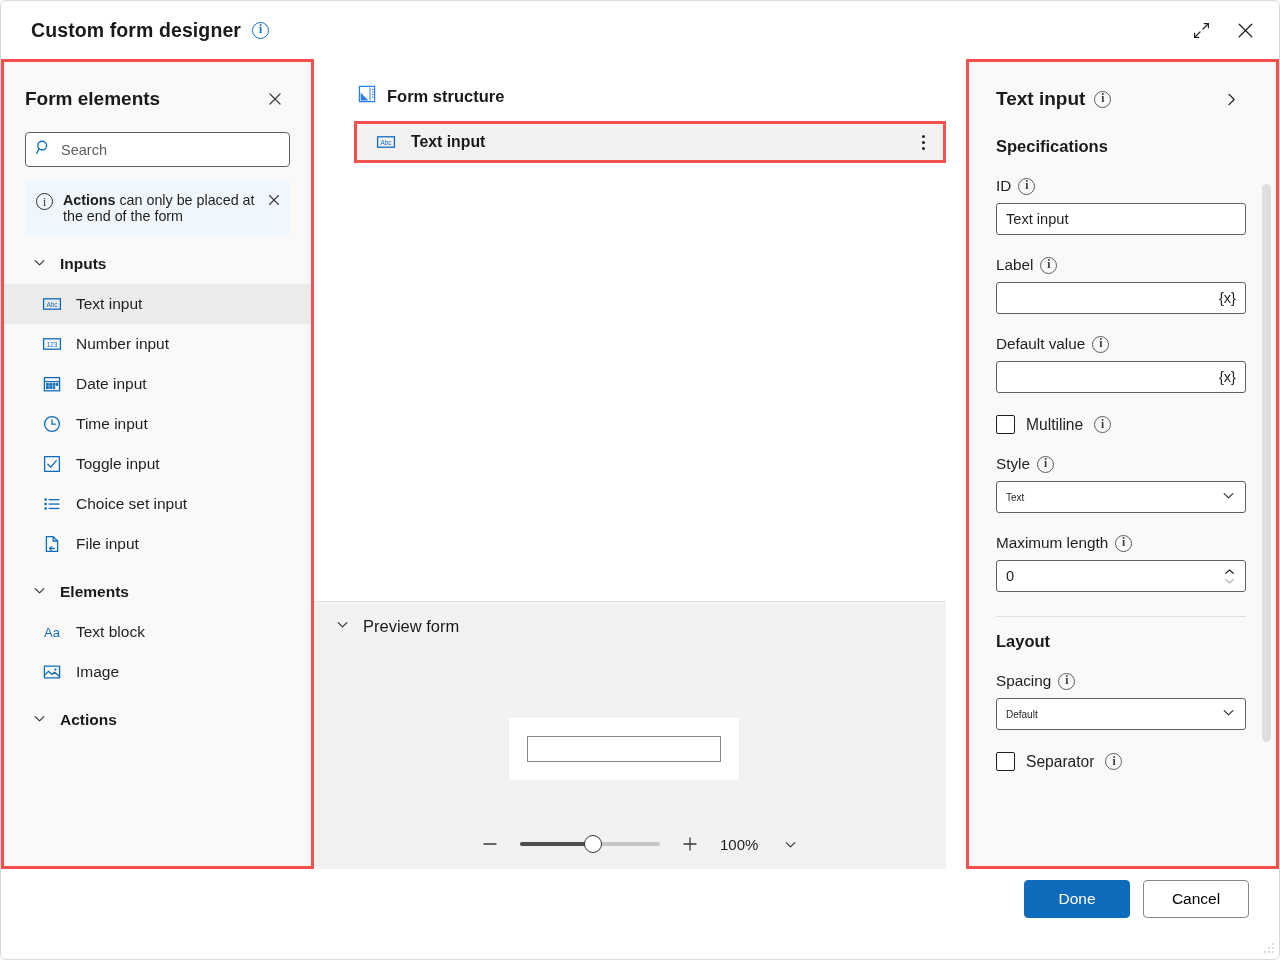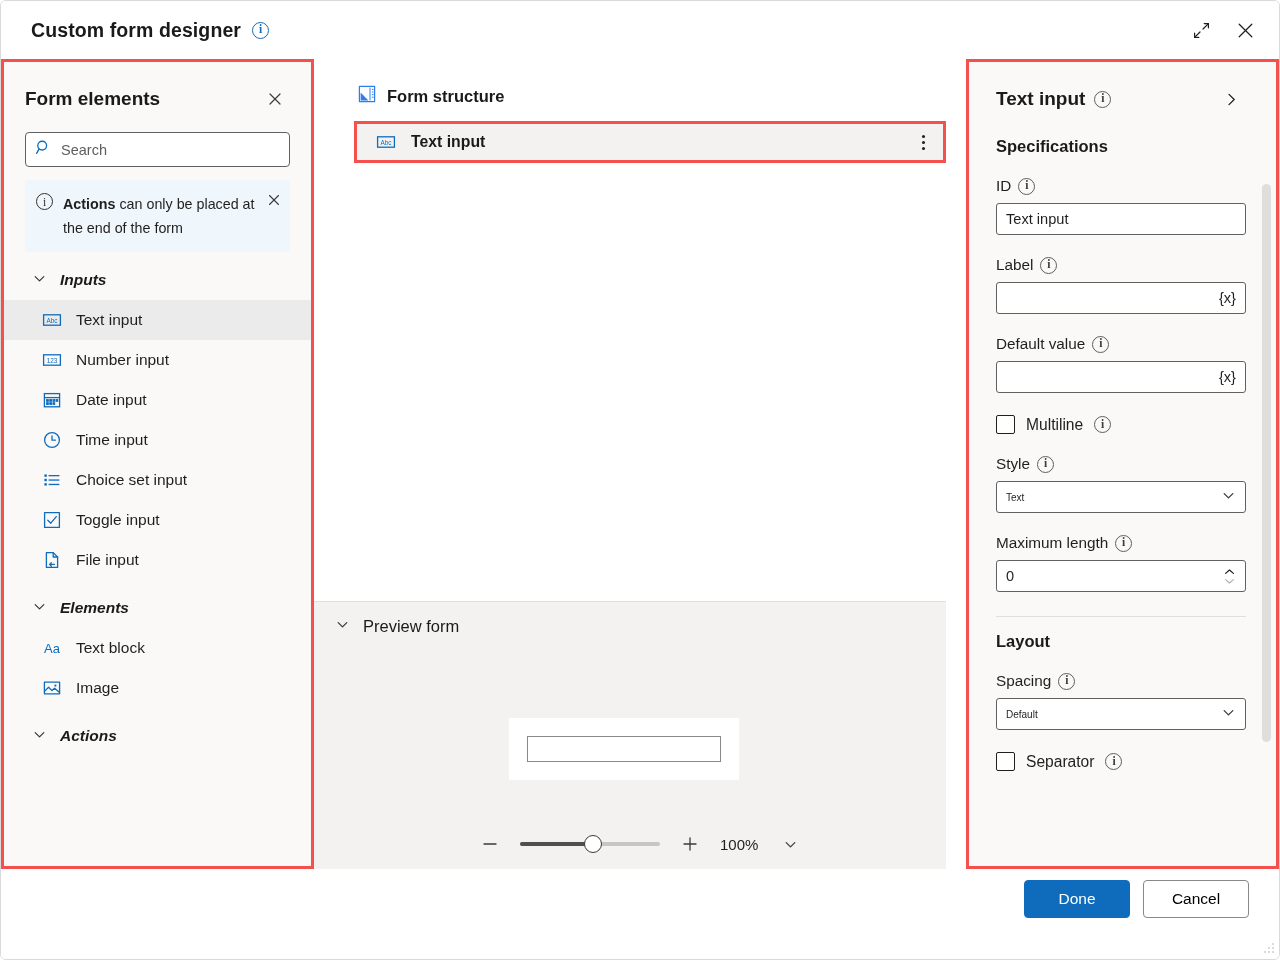--- a/index.html
+++ b/index.html
@@ -71,30 +71,30 @@
 
   .msgbar {
     margin-top: 13px; background: #eff6fc; display: flex; gap: 10px;
     padding: 12px 9px 12px 11px; align-items: flex-start;
   }
   .msgbar .circ {
     flex: none; width: 17px; height: 17px; border-radius: 50%; border: 1.3px solid #323130;
     display: flex; align-items: center; justify-content: center;
     font-size: 11.5px; font-family: "Liberation Serif", serif; color: #323130; margin-top: 1px;
   }
-  .msgbar .msg-text { flex: 1; font-size: 14.3px; line-height: 24px; color: #201f1e; }
+  .msgbar .msg-text { flex: 1; font-size: 14.3px; line-height: 16px; color: #201f1e; }
   .msgbar .msg-text b { font-weight: 700; }
   .msgbar .msg-close { flex: none; cursor: pointer; margin-top: 1px; }
 
   .group-row {
     display: flex; align-items: center; gap: 13px;
     height: 40px; margin-top: 8px; padding-left: 7px;
     cursor: pointer;
   }
-  .group-row .g-label { font-size: 15.5px; font-weight: 700; color: #1b1a19; font-style: italic; }
+  .group-row .g-label { font-size: 15.5px; font-weight: 700; color: #1b1a19; }
 
   .elem-list { list-style: none; }
   .elem-item {
     display: flex; align-items: center; gap: 13px;
     height: 40px; padding-left: 37px; cursor: pointer; font-size: 15.5px; color: #201f1e;
     margin: 0 -21px; padding-right: 12px;
   }
   .elem-item.selected { background: #ebebeb; }
   .elem-icon { flex: none; width: 22px; height: 22px; display: flex; align-items: center; justify-content: center; }
 
@@ -303,39 +303,39 @@
             <span class="elem-icon">
               <svg width="20" height="20" viewBox="0 0 20 20" fill="none" stroke="#0f6cbd" stroke-width="1.3" stroke-linecap="round">
                   <circle cx="10" cy="10" r="7.4"></circle>
                   <path d="M10 5.8 V10.2 H13.4"></path>
                 </svg>
             </span>
             <span>Time input</span>
           </li>
           <li class="elem-item">
             <span class="elem-icon">
+              <svg width="20" height="20" viewBox="0 0 20 20" fill="none" stroke="#0f6cbd" stroke-width="1.3" stroke-linecap="round" stroke-linejoin="round">
+                  <rect x="2.6" y="2.6" width="14.8" height="14.8"></rect>
+                  <path d="M5.8 10.2 L8.8 13.2 L14.3 6.6"></path>
+                </svg>
+            </span>
+            <span>Toggle input</span>
+          </li>
+          <li class="elem-item">
+            <span class="elem-icon">
               <svg width="20" height="20" viewBox="0 0 20 20" fill="#0f6cbd">
                   <rect x="2.4" y="4.4" width="2.4" height="2.4"></rect>
                   <rect x="2.4" y="8.8" width="2.4" height="2.4"></rect>
                   <rect x="2.4" y="13.2" width="2.4" height="2.4"></rect>
                   <rect x="6.6" y="5" width="10.8" height="1.3"></rect>
                   <rect x="6.6" y="9.4" width="10.8" height="1.3"></rect>
                   <rect x="6.6" y="13.8" width="10.8" height="1.3"></rect>
                 </svg>
             </span>
             <span>Choice set input</span>
-          </li>
-          <li class="elem-item">
-            <span class="elem-icon">
-              <svg width="20" height="20" viewBox="0 0 20 20" fill="none" stroke="#0f6cbd" stroke-width="1.3" stroke-linecap="round" stroke-linejoin="round">
-                  <rect x="2.6" y="2.6" width="14.8" height="14.8"></rect>
-                  <path d="M5.8 10.2 L8.8 13.2 L14.3 6.6"></path>
-                </svg>
-            </span>
-            <span>Toggle input</span>
           </li>
           <li class="elem-item">
             <span class="elem-icon">
               <svg width="20" height="20" viewBox="0 0 20 20" fill="none" stroke="#0f6cbd" stroke-width="1.3" stroke-linejoin="round" stroke-linecap="round">
                   <path d="M4.4 2.6 H11.2 L15.6 7 V17.4 H4.4 Z"></path>
                   <path d="M11.2 2.6 V7 H15.6"></path>
                   <path d="M12.4 14.4 H7.6 M9.4 12.6 L7.6 14.4 L9.4 16.2"></path>
                 </svg>
             </span>
             <span>File input</span>

